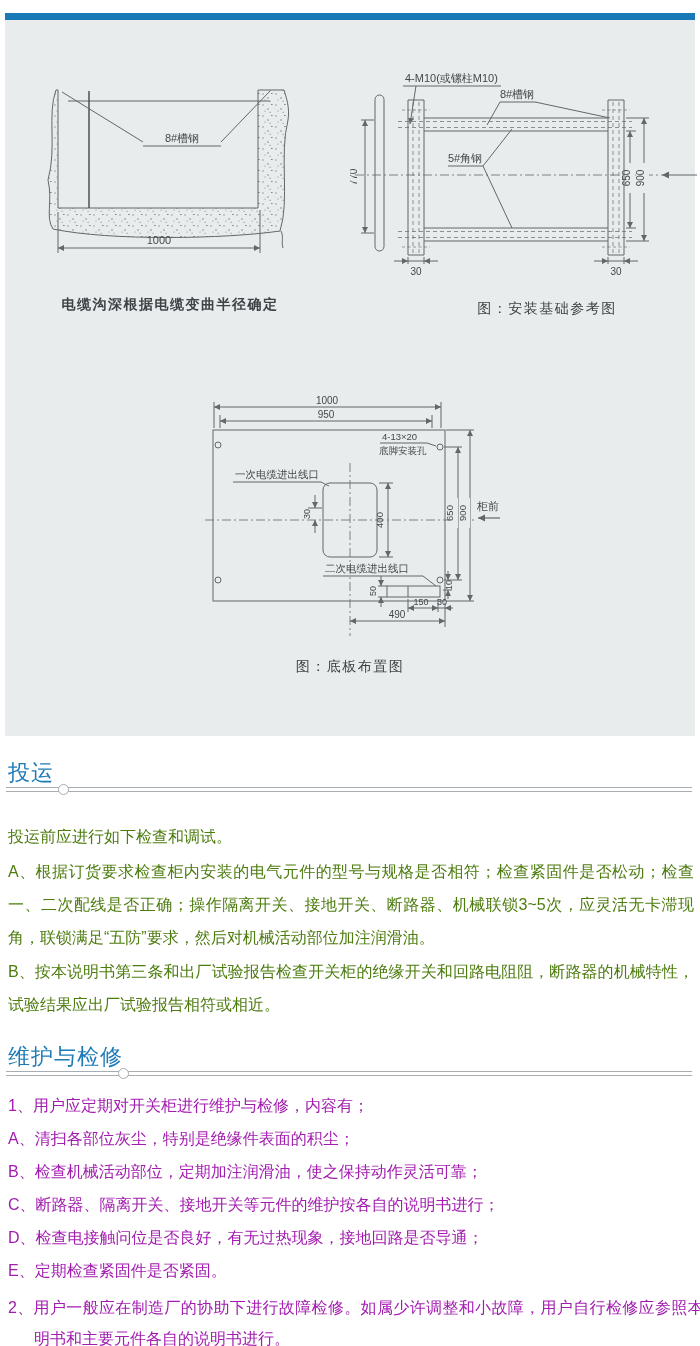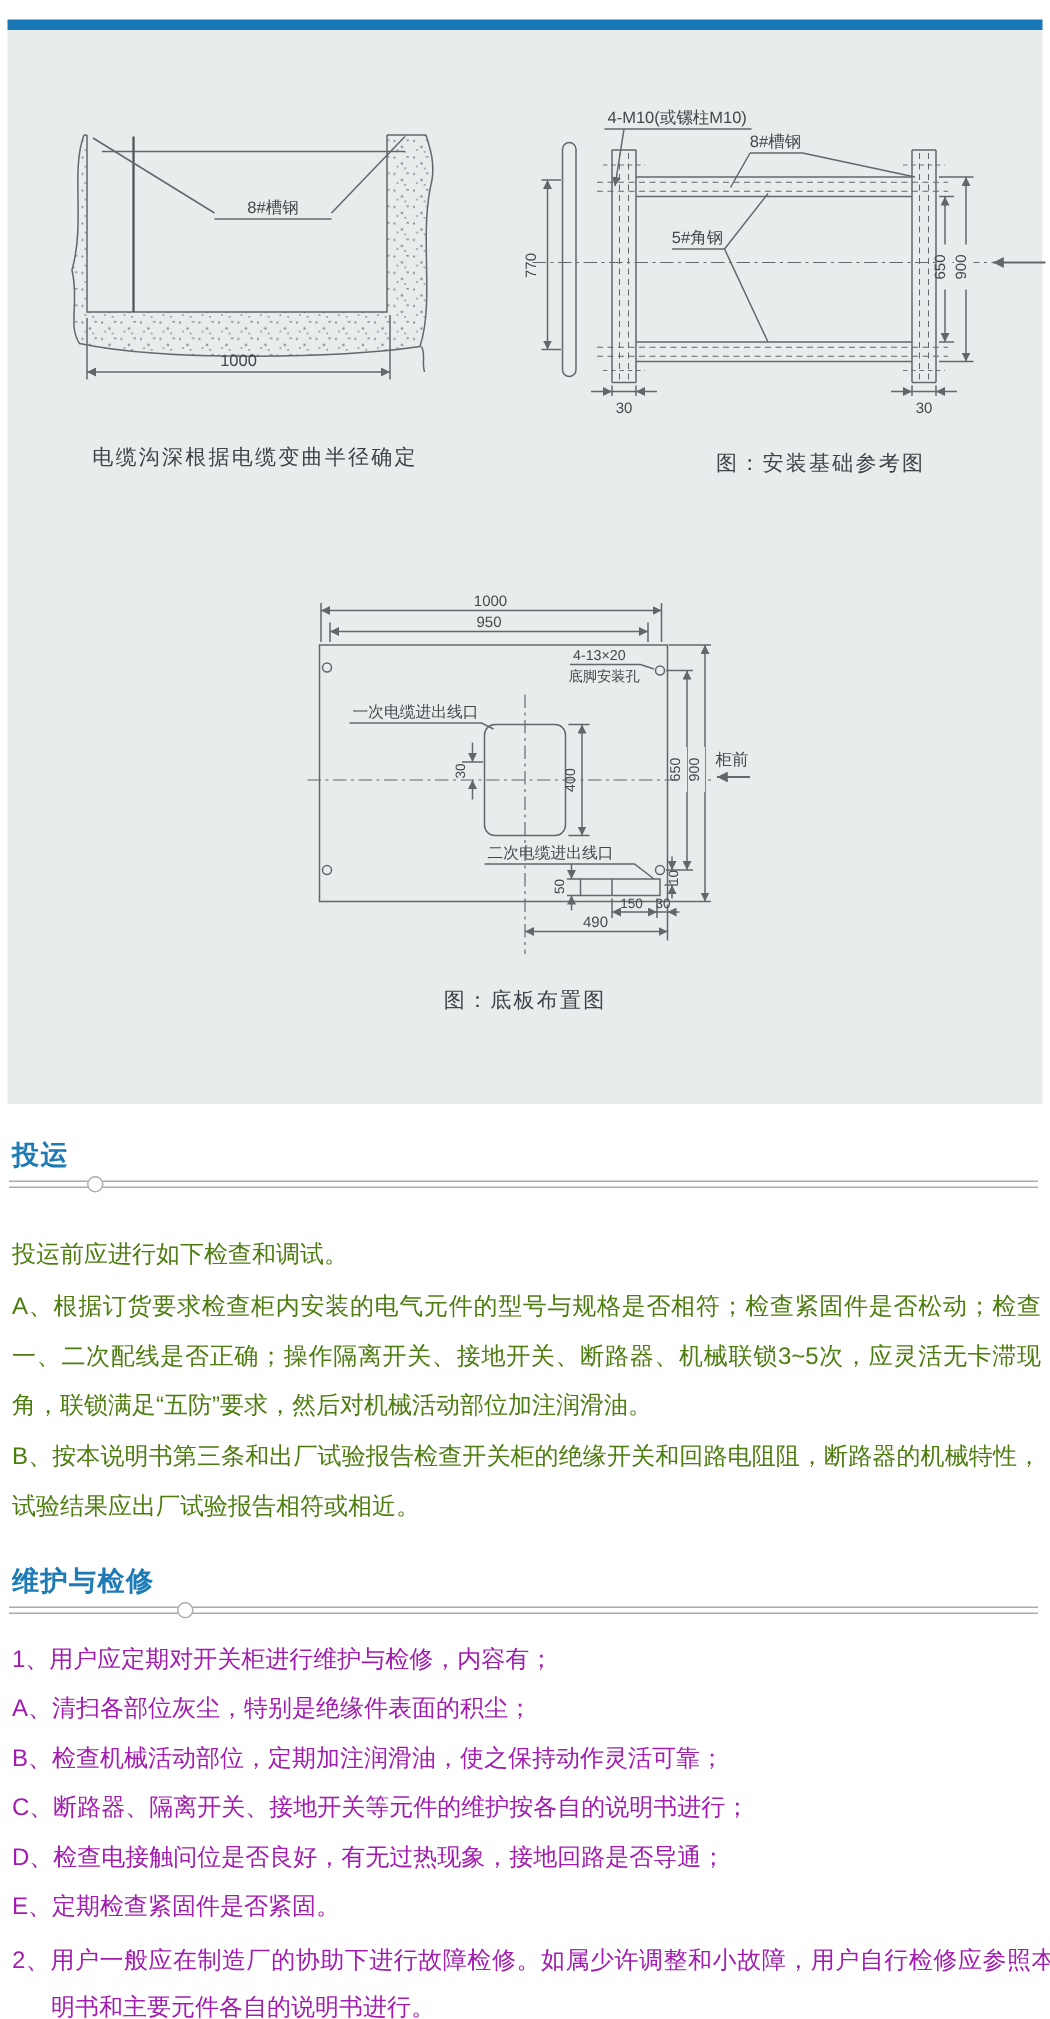--- a/index.html
+++ b/index.html
@@ -4,21 +4,21 @@
 <style>
   html,body{margin:0;padding:0;background:#ffffff;}
   .page{position:relative;width:700px;height:1346px;background:#ffffff;overflow:hidden;
         font-family:"Liberation Sans","DejaVu Sans",sans-serif;color:#3a3a3a;}
   .top-bar{position:absolute;left:5px;top:13px;width:690px;height:7px;background:#1979b6;}
   .panel{position:absolute;left:5px;top:20px;width:690px;height:716px;background:#e8eced;}
   .svg-abs{position:absolute;}
   svg text{font-family:"Liberation Sans","DejaVu Sans",sans-serif;fill:#45484b;}
   .diagram-caption{position:absolute;text-align:center;font-size:14px;color:#3f4347;
                    letter-spacing:1.5px;font-weight:500;}
-  .sec-heading{position:absolute;left:8px;font-size:18px;font-weight:700;color:#1d7ab5;
+  .sec-heading{position:absolute;left:8px;font-size:22px;font-weight:400;color:#1d7ab5;
                letter-spacing:1px;}
   .sec-rule{position:absolute;left:6px;width:686px;height:3px;
             border-top:1.5px solid #a8adb1;border-bottom:1.5px solid #a8adb1;}
   .rule-dot{position:absolute;top:-4px;width:9px;height:9px;border-radius:50%;
             background:#ffffff;border:1.5px solid #a8adb1;}
   .body-text{position:absolute;left:8px;width:686px;font-size:16px;line-height:33px;
              color:#4d7c0f;text-align:justify;margin-top:16px;}
   .list-line{position:absolute;left:8px;width:686px;font-size:16px;color:#a21caf;}
   .hang{padding-left:26px;text-indent:-26px;line-height:31px;text-align:justify;}
 </style>
@@ -50,21 +50,21 @@
     <line x1="28" y1="21" x2="230" y2="21" stroke="#63676b" stroke-width="1"></line>
     <line x1="49" y1="11" x2="49" y2="128" stroke="#4e5256" stroke-width="1.5"></line>
 
     <path d="M22,12 L103,62 M103,66 H181 M181,62 L230,11" fill="none" stroke="#63676b" stroke-width="1"></path>
     <text x="142" y="62" font-size="11" text-anchor="middle">8#槽钢</text>
 
     <path d="M18,132 V173 M220,130 V173" fill="none" stroke="#63676b" stroke-width="1"></path>
     <line x1="18" y1="168" x2="220" y2="168" stroke="#63676b" stroke-width="1" marker-start="url(#arr1)" marker-end="url(#arr1)"></line>
     <text x="119" y="164" font-size="11" text-anchor="middle">1000</text>
   </svg>
-  <div class="diagram-caption" style="left:40px;top:296px;width:260px;">电缆沟深根据电缆变曲半径确定</div>
+  <div class="diagram-caption" style="left:40px;top:296px;width:260px;font-weight:bold;">电缆沟深根据电缆变曲半径确定</div>
 
   <svg class="svg-abs" style="left:350px;top:65px;" width="350" height="230" viewBox="0 0 350 230">
     <defs>
       <marker id="arr2" viewBox="0 0 10 10" refX="10" refY="5" markerWidth="6" markerHeight="6" orient="auto-start-reverse">
         <path d="M0,0 L10,5 L0,10 z" fill="#63676b"></path>
       </marker>
     </defs>
 
     <rect x="25" y="30" width="9" height="156" rx="4.5" fill="none" stroke="#63676b" stroke-width="1"></rect>
     <path d="M24,55 H11 M24,168 H11" fill="none" stroke="#63676b" stroke-width="1"></path>

